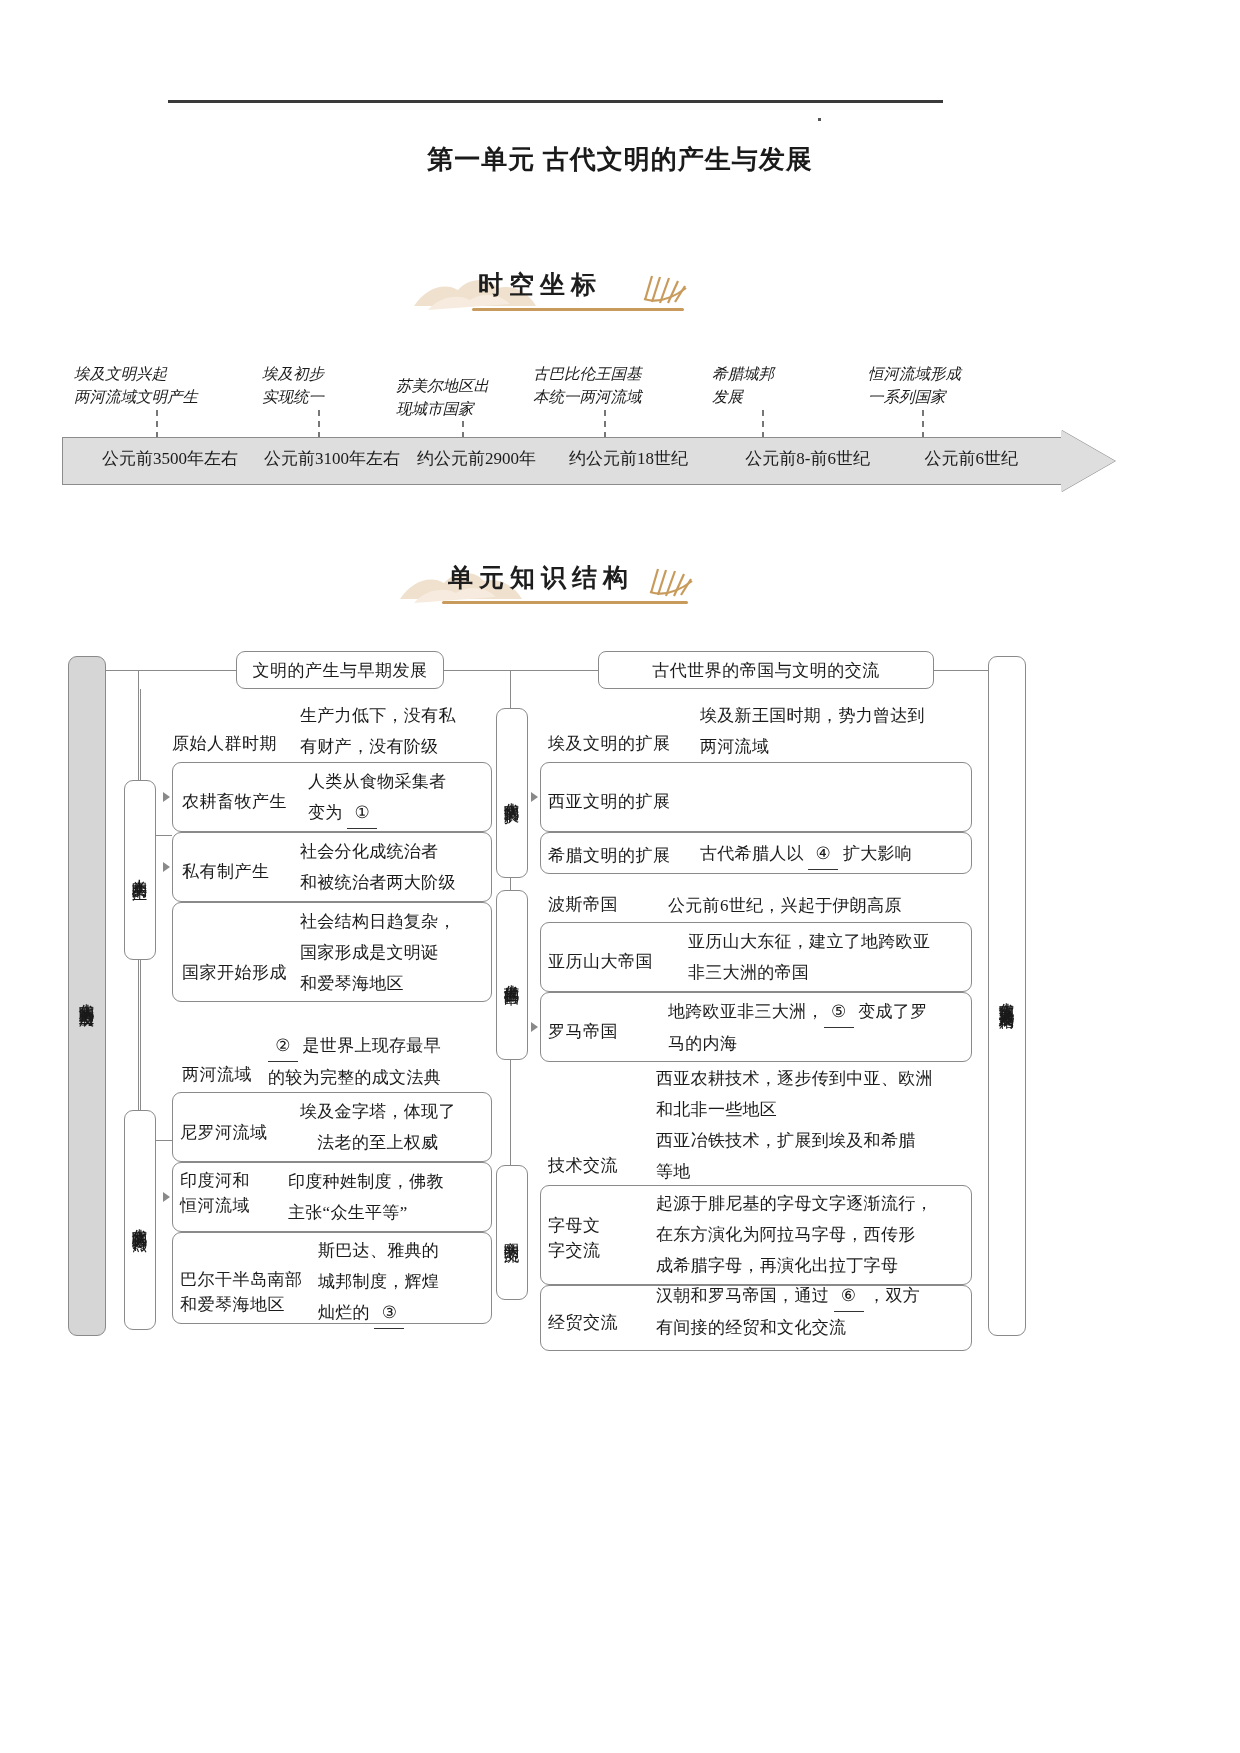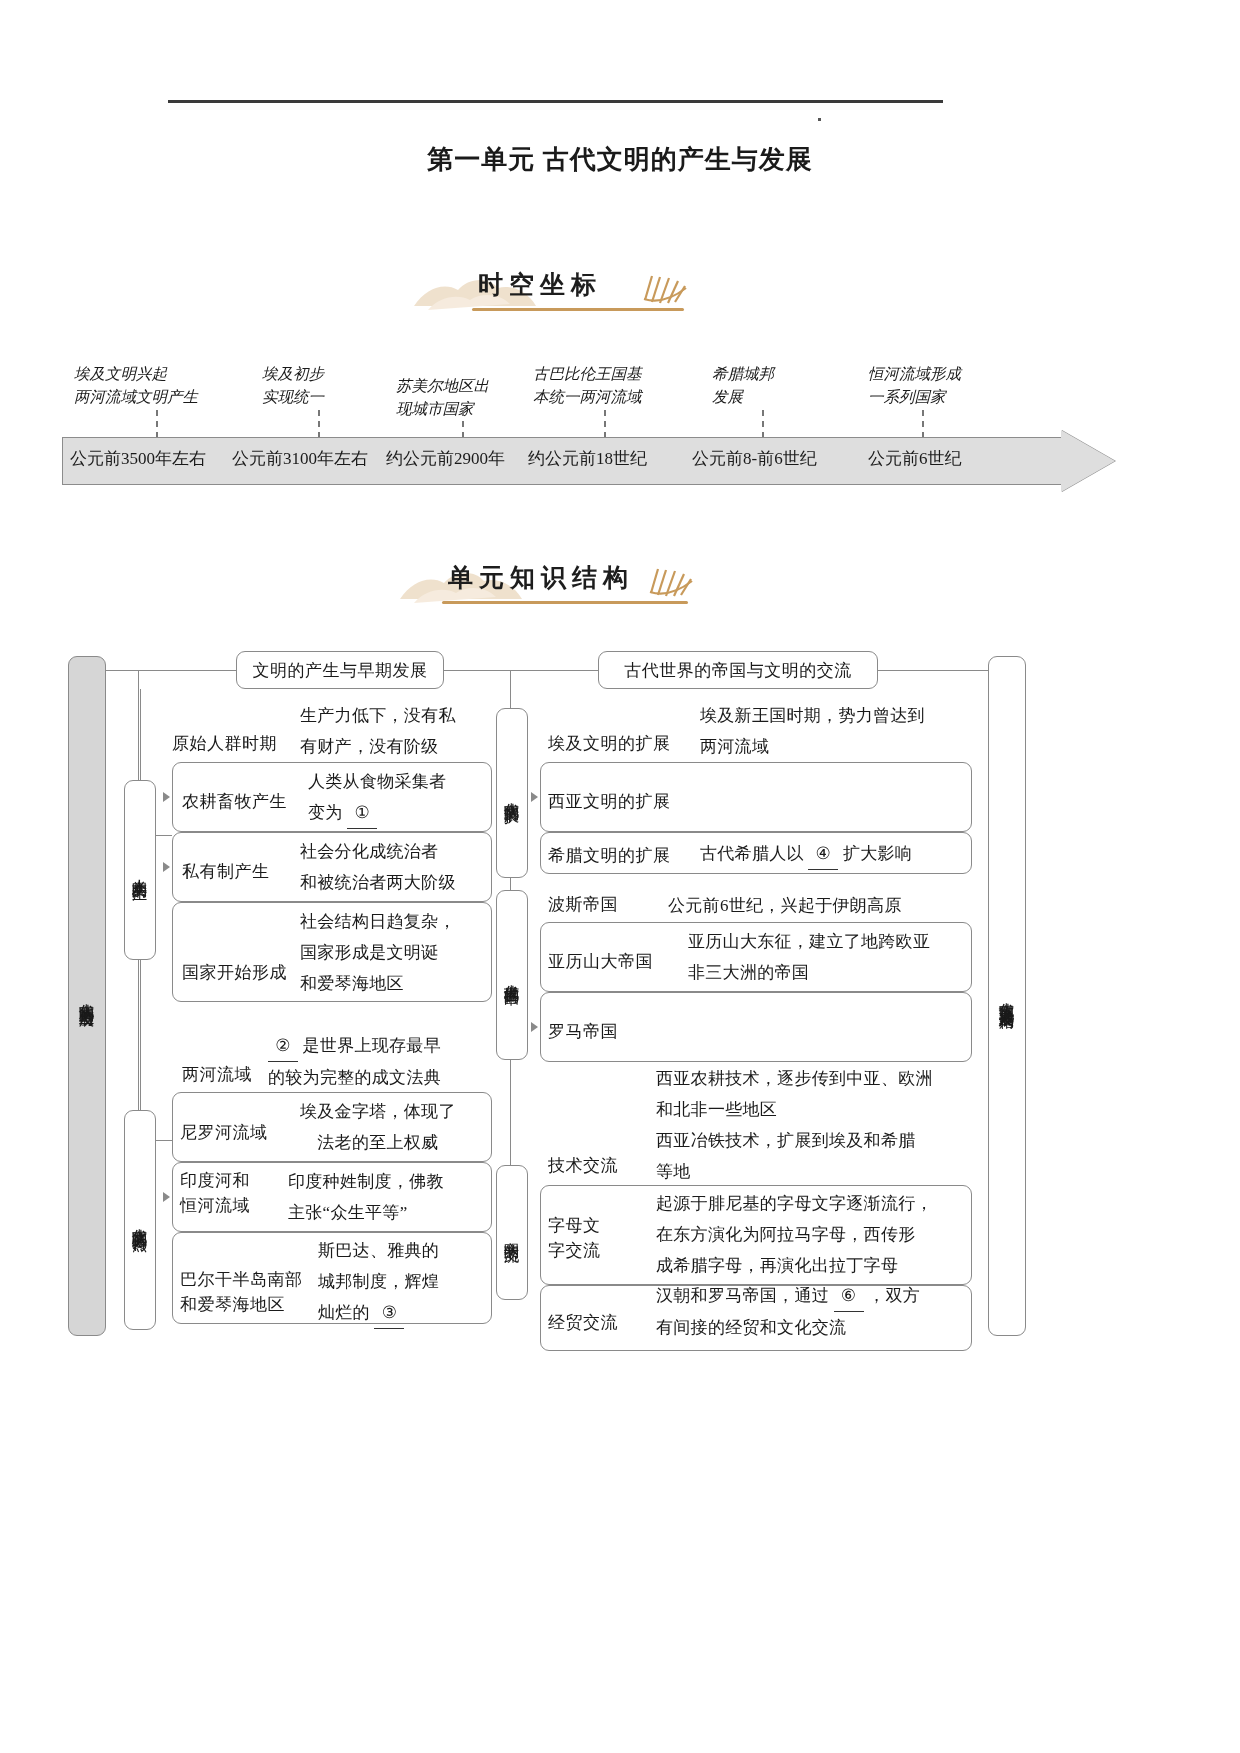--- a/index.html
+++ b/index.html
@@ -69,21 +69,21 @@
     filter: drop-shadow(1px 0 0 #8c8c8c);
   }
   .tl-arrow-in {
     position: absolute; left: 999px; top: -5px; width: 0; height: 0;
     border-top: 29px solid transparent;
     border-bottom: 29px solid transparent;
     border-left: 50px solid #dedede;
   }
   .tl-date {
     position: absolute; top: 447px; font-size: 17px; white-space: nowrap;
-    color: #1a1a1a; text-align: left;
+    color: #1a1a1a; text-align: right;
   }
 
   
   .mm { position: absolute; left: 0; top: 640px; width: 1240px; height: 720px; }
   .node {
     position: absolute; border: 1.4px solid #8a8a8a; border-radius: 9px;
     background: #fff;
   }
   .node.gray { background: #d6d6d6; }
   .vtext {
@@ -312,21 +312,21 @@
   <div class="rowlabel" style="left:180px;top:627px;">
     <div>巴尔干半岛南部</div>
     <div>和爱琴海地区</div>
   </div>
   <div class="rowdesc" style="left:318px;top:595px;">
     <div>斯巴达、雅典的</div>
     <div>城邦制度，辉煌</div>
     <div>灿烂的 <span class="blank">③</span></div>
   </div>
 
-  <div class="node" style="left:598px;top:11px;width:280px;height:38px;">
+  <div class="node" style="left:598px;top:11px;width:336px;height:38px;border-radius:8px;">
     <div class="htext">古代世界的帝国与文明的交流</div>
   </div>
   <div class="ln h" style="left:444px;top:30px;width:154px;"></div>
 
   <div class="ln v" style="left:510px;top:30px;height:580px;"></div>
 
   <div class="node" style="left:496px;top:68px;width:32px;height:170px;">
     <div class="vtext">古代文明的扩展</div>
   </div>
 
@@ -372,20 +372,24 @@
     <span>亚历山大帝国</span>
   </div>
   <div class="rowdesc" style="left:688px;top:286px;">
     <div>亚历山大东征，建立了地跨欧亚</div>
     <div>非三大洲的帝国</div>
   </div>
 
   <div class="rowbox" style="left:540px;top:352px;width:432px;height:70px;"></div>
   <div class="rowlabel" style="left:548px;top:379px;">
     <span>罗马帝国</span>
+  </div>
+  <div class="rowdesc" style="left:668px;top:356px;">
+    <div>地跨欧亚非三大洲，<span class="blank">⑤</span> 变成了罗</div>
+    <div>马的内海</div>
   </div>
   <div class="arrowhead" style="left:531px;top:382px;"></div>
 
   <div class="rowlabel" style="left:548px;top:513px;">
     <span>技术交流</span>
   </div>
   <div class="rowdesc" style="left:656px;top:423px;">
     <div>西亚农耕技术，逐步传到中亚、欧洲</div>
     <div>和北非一些地区</div>
     <div>西亚冶铁技术，扩展到埃及和希腊</div>

